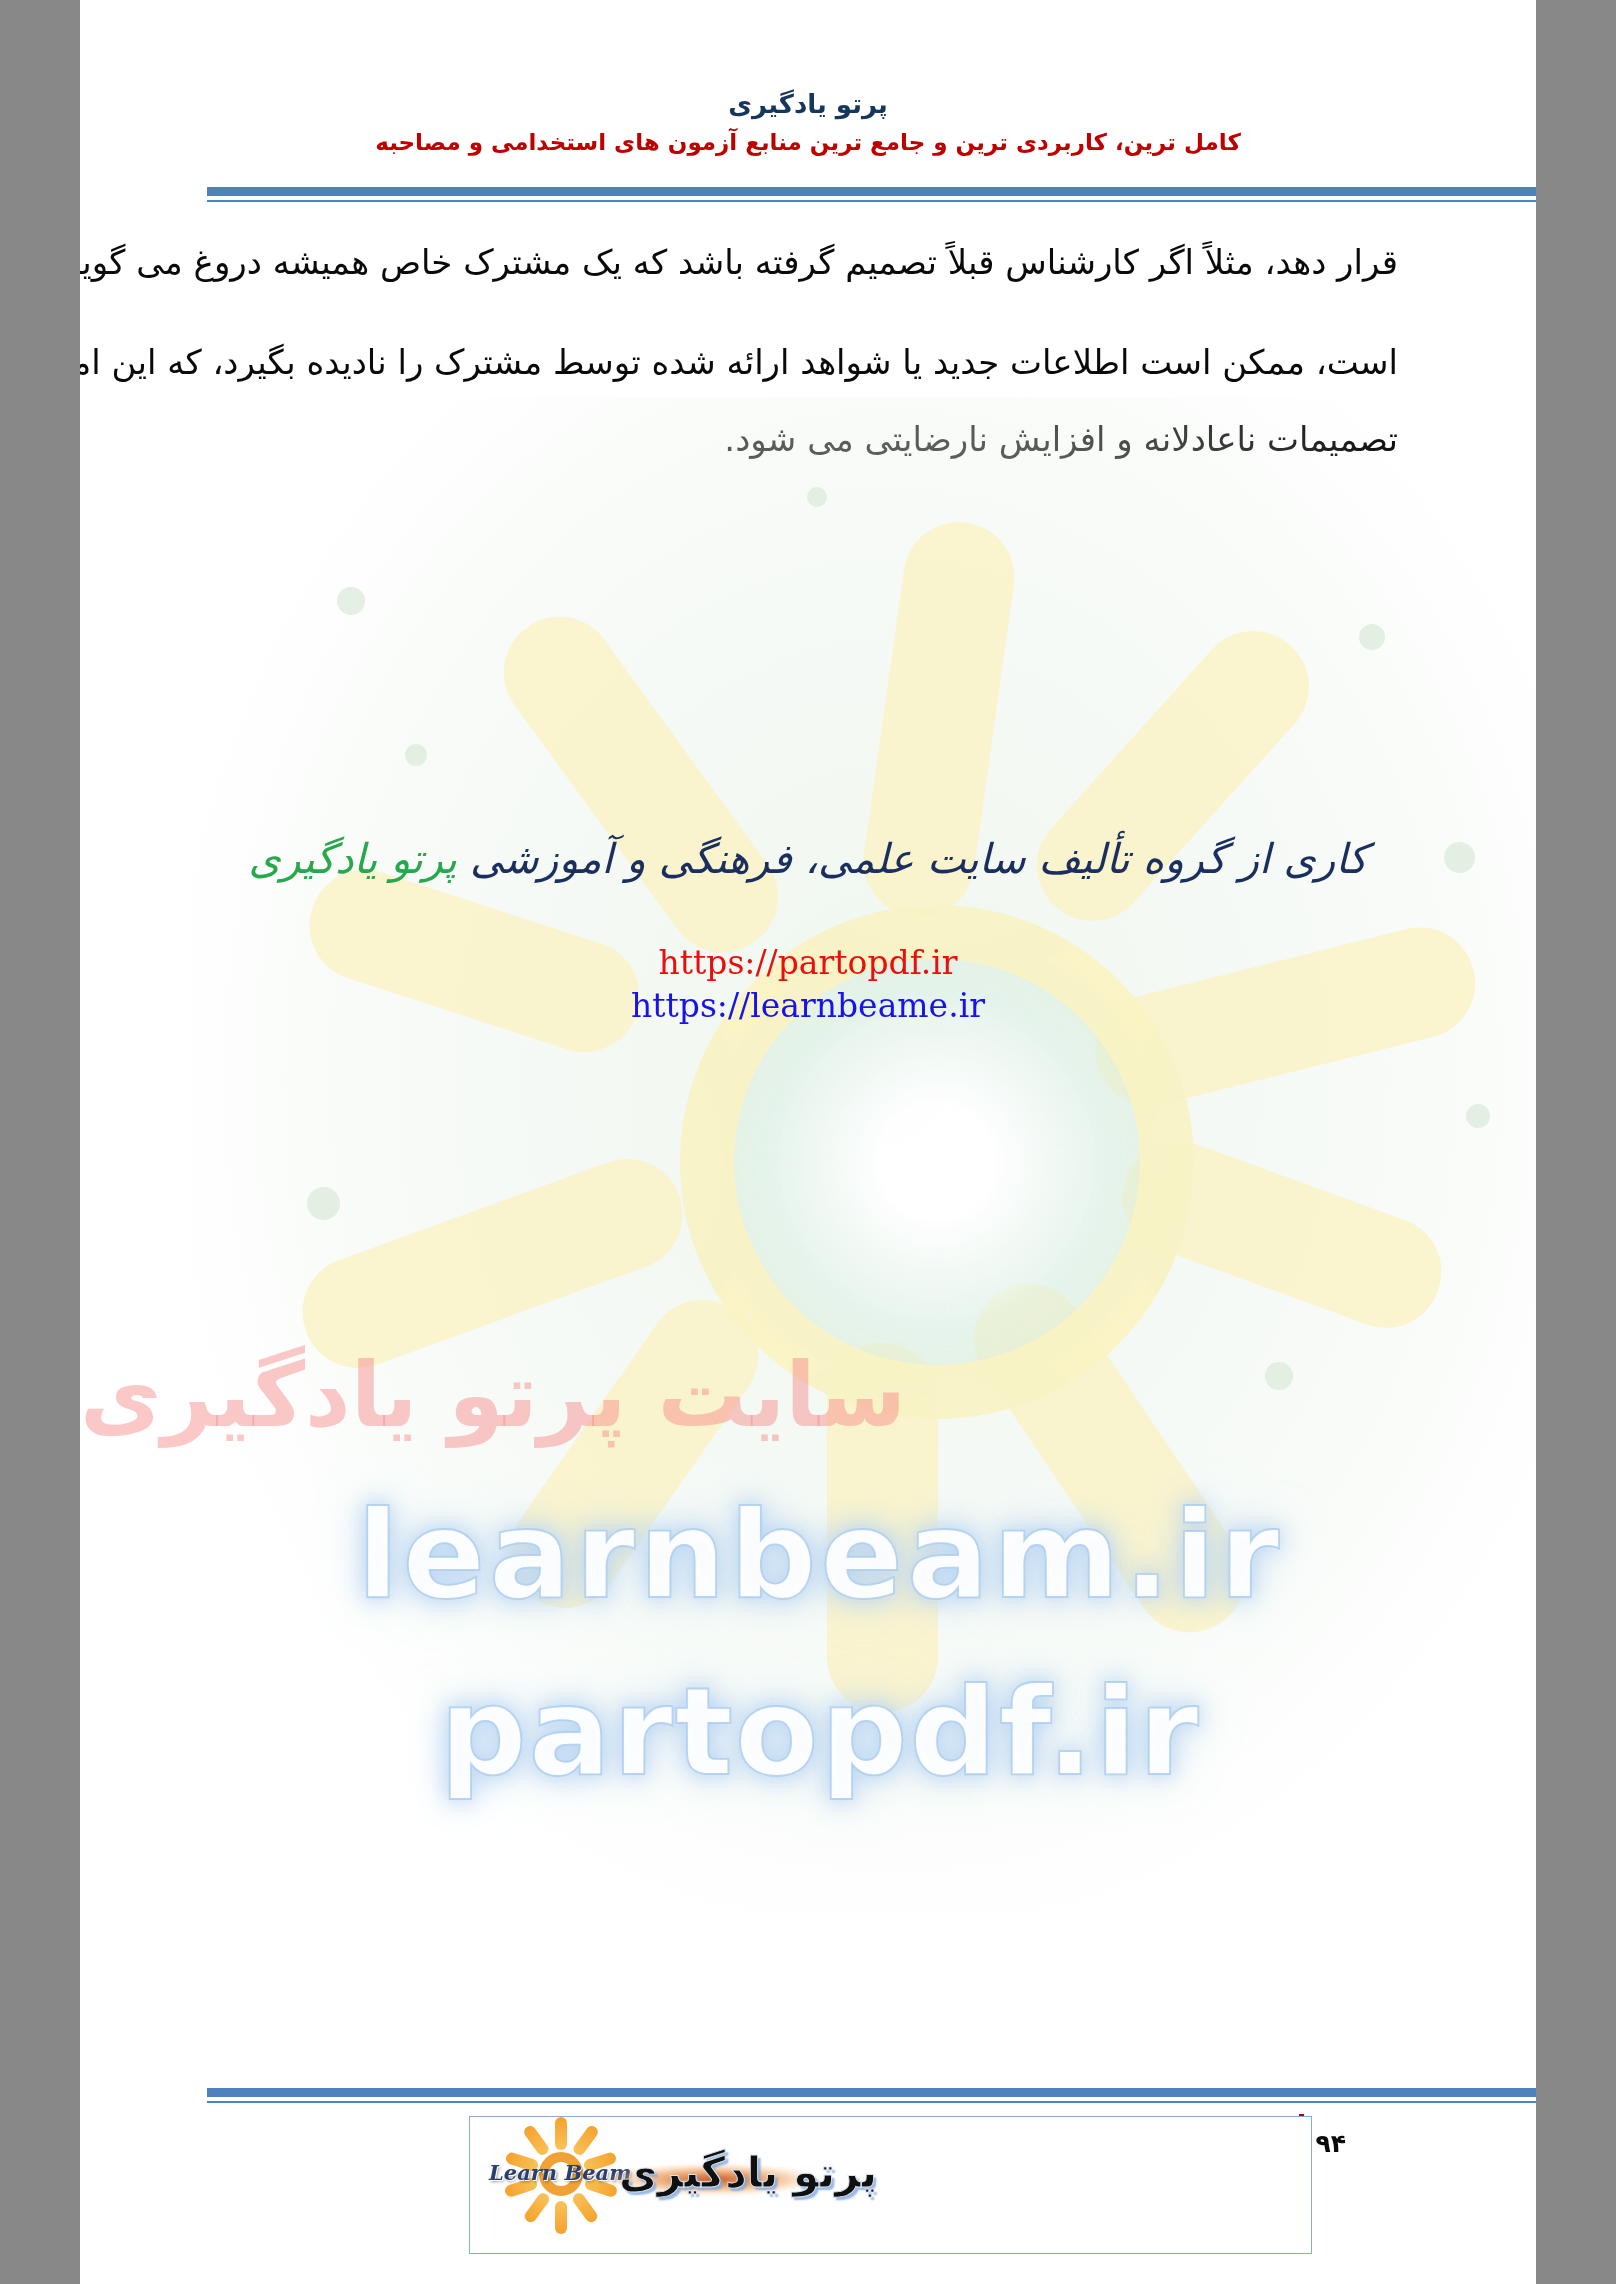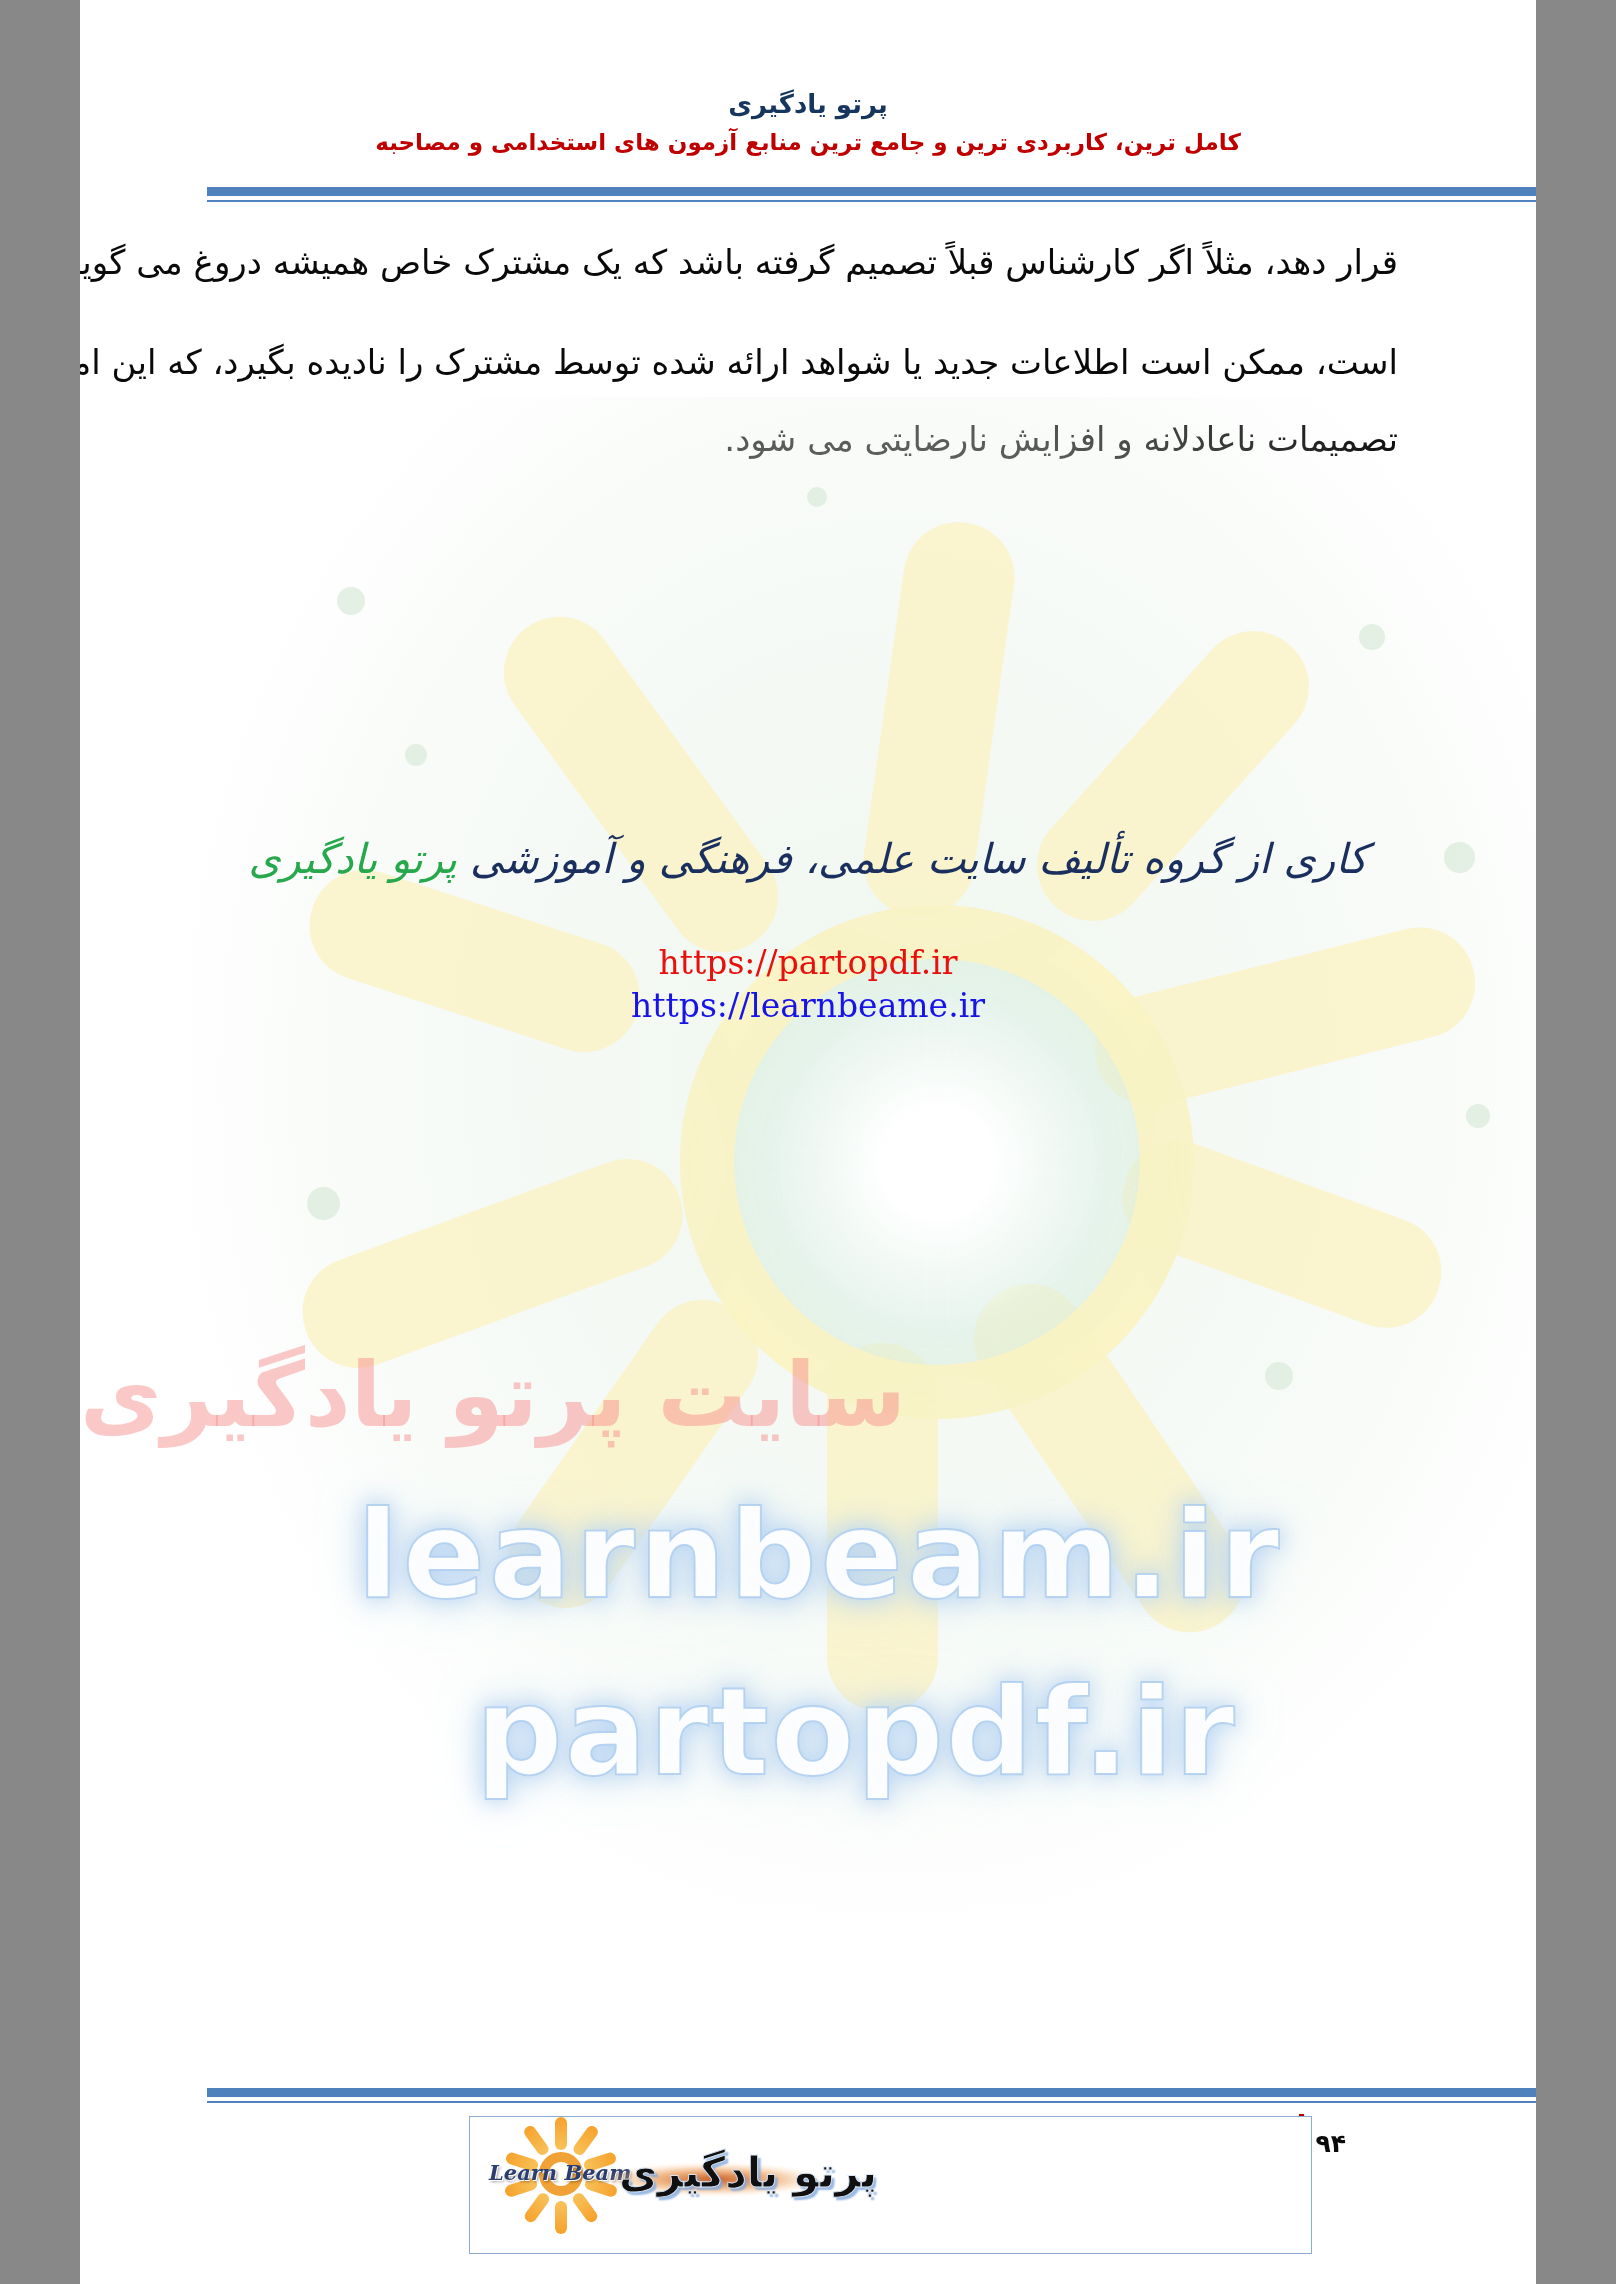--- a/index.html
+++ b/index.html
@@ -75,21 +75,21 @@
     position:absolute;top:1343px;left:0;width:100%;text-align:left;direction:rtl;
     font-size:89px;font-weight:bold;color:rgba(246,132,132,.45);white-space:nowrap;
   }
   .wm-latin{
     position:absolute;left:12px;width:100%;text-align:center;font-weight:bold;
     color:rgba(255,255,255,.92);white-space:nowrap;
     -webkit-text-stroke:1.8px rgba(173,205,238,.85);
     text-shadow:0 0 16.6px rgba(186,214,242,.9),0 0 31px rgba(186,214,242,.8),0 0 46px rgba(200,224,246,.6);
   }
   .wm-learnbeam{top:1484px;font-size:122px;letter-spacing:3.7px;}
-  .wm-partopdf{top:1661px;font-size:122px;letter-spacing:1.8px;margin-left:36px;}
+  .wm-partopdf{top:1661px;font-size:122px;letter-spacing:1.8px;}
   
   .pageno{
     position:absolute;top:2112px;right:190px;height:35px;direction:rtl;
     display:flex;align-items:center;gap:11px;font-size:25px;
   }
   .pageno .num{color:#0a0a0a;font-weight:bold;margin-top:28px;}
   .pageno .bar{width:5.5px;height:31px;background:#c00000;}
   .pageno .word{color:#2eaa4e;}
   .banner{
     position:absolute;left:389px;top:2116px;width:843px;height:138px;

